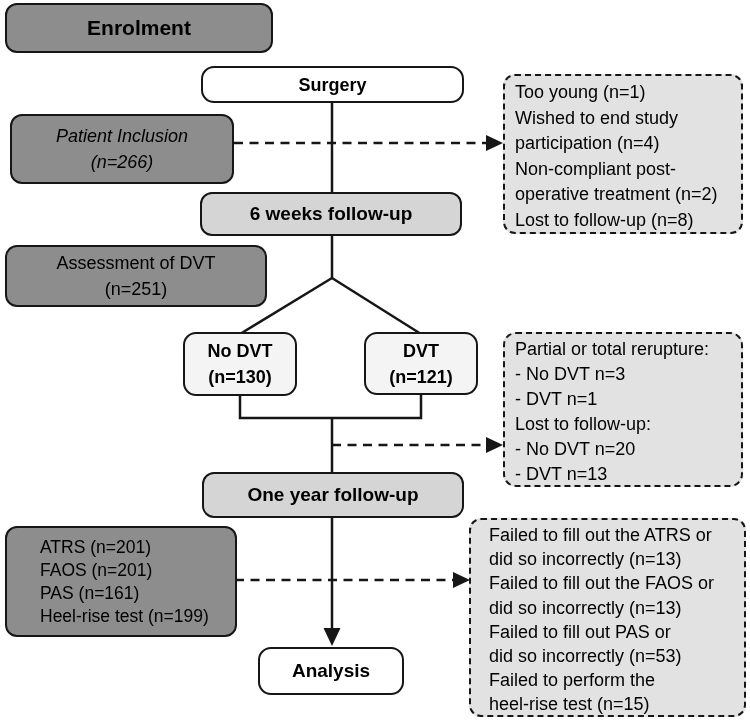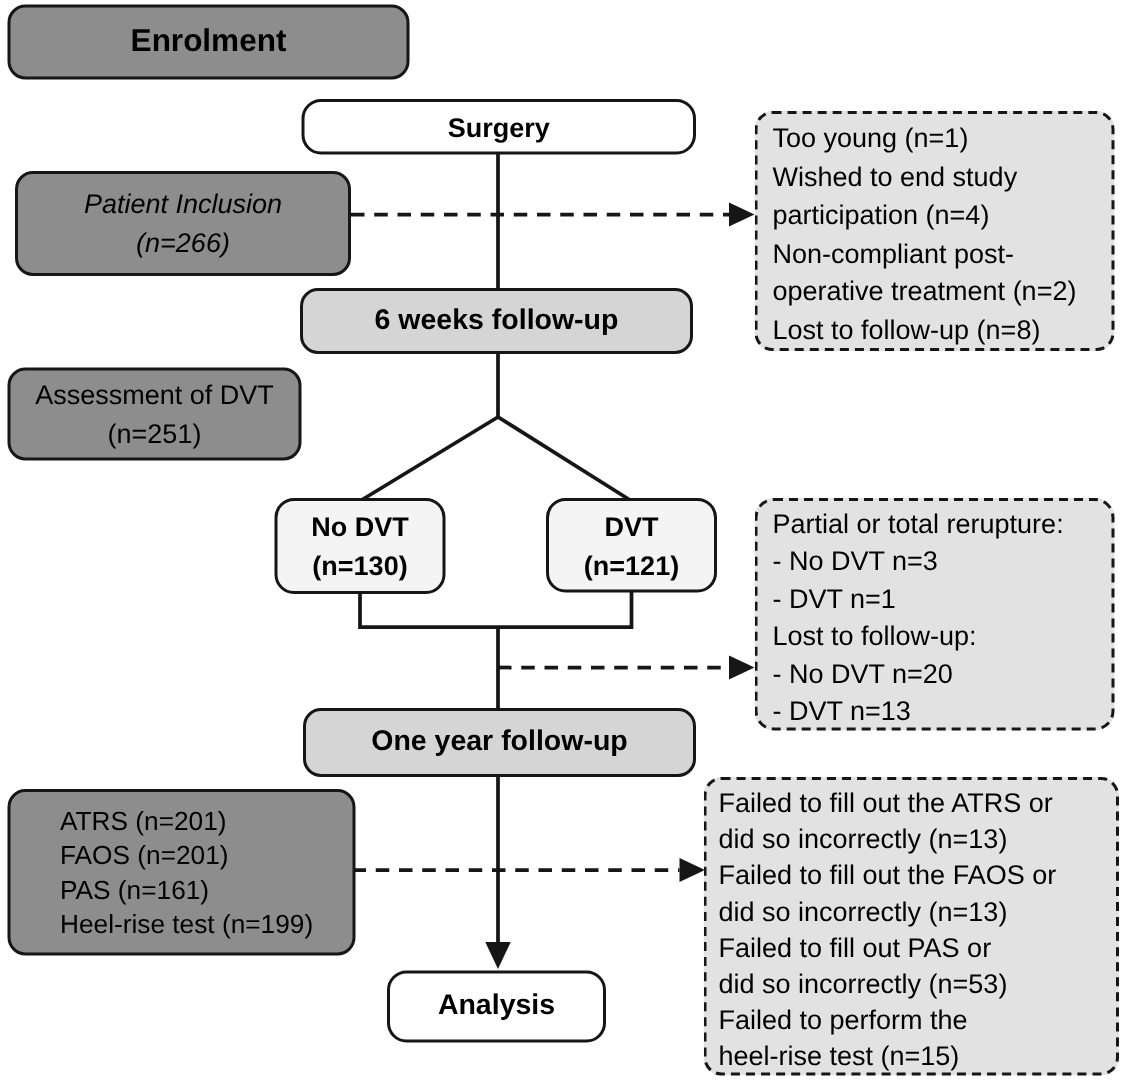--- a/index.html
+++ b/index.html
@@ -102,21 +102,21 @@
     <div>participation (n=4)</div>
     <div>Non-compliant post-</div>
     <div>operative treatment (n=2)</div>
     <div>Lost to follow-up (n=8)</div>
   </div>
 
   <div class="box mid bold head-font" style="left:200px; top:192px; width:262px; height:44px;">
     <span>6 weeks follow-up</span>
   </div>
 
-  <div class="box dark" style="left:5px; top:245px; width:196px; height:62px;">
+  <div class="box dark" style="left:5px; top:245px; width:262px; height:62px;">
     <div>Assessment of DVT</div>
     <div>(n=251)</div>
   </div>
 
   <div class="box pale bold" style="left:183px; top:332px; width:114px; height:64px;">
     <div>No DVT</div>
     <div>(n=130)</div>
   </div>
 
   <div class="box pale bold" style="left:364px; top:332px; width:114px; height:63px;">
@@ -137,21 +137,21 @@
     <span>One year follow-up</span>
   </div>
 
   <div class="box dark" style="left:5px; top:526px; width:232px; height:111px; align-items:flex-start; text-align:left; padding-left:33px; line-height:23px; font-size:17.5px;">
     <div>ATRS (n=201)</div>
     <div>FAOS (n=201)</div>
     <div>PAS (n=161)</div>
     <div>Heel-rise test (n=199)</div>
   </div>
 
-  <div class="box dashedbox" style="left:469px; top:518px; width:277px; height:199px; padding:3px 8px; line-height:24.2px; justify-content:flex-start;">
+  <div class="box dashedbox" style="left:469px; top:518px; width:277px; height:199px; padding:3px 18px; line-height:24.2px; justify-content:flex-start;">
     <div>Failed to fill out the ATRS or</div>
     <div>did so incorrectly (n=13)</div>
     <div>Failed to fill out the FAOS or</div>
     <div>did so incorrectly (n=13)</div>
     <div>Failed to fill out PAS or</div>
     <div>did so incorrectly (n=53)</div>
     <div>Failed to perform the</div>
     <div>heel-rise test (n=15)</div>
   </div>
 

